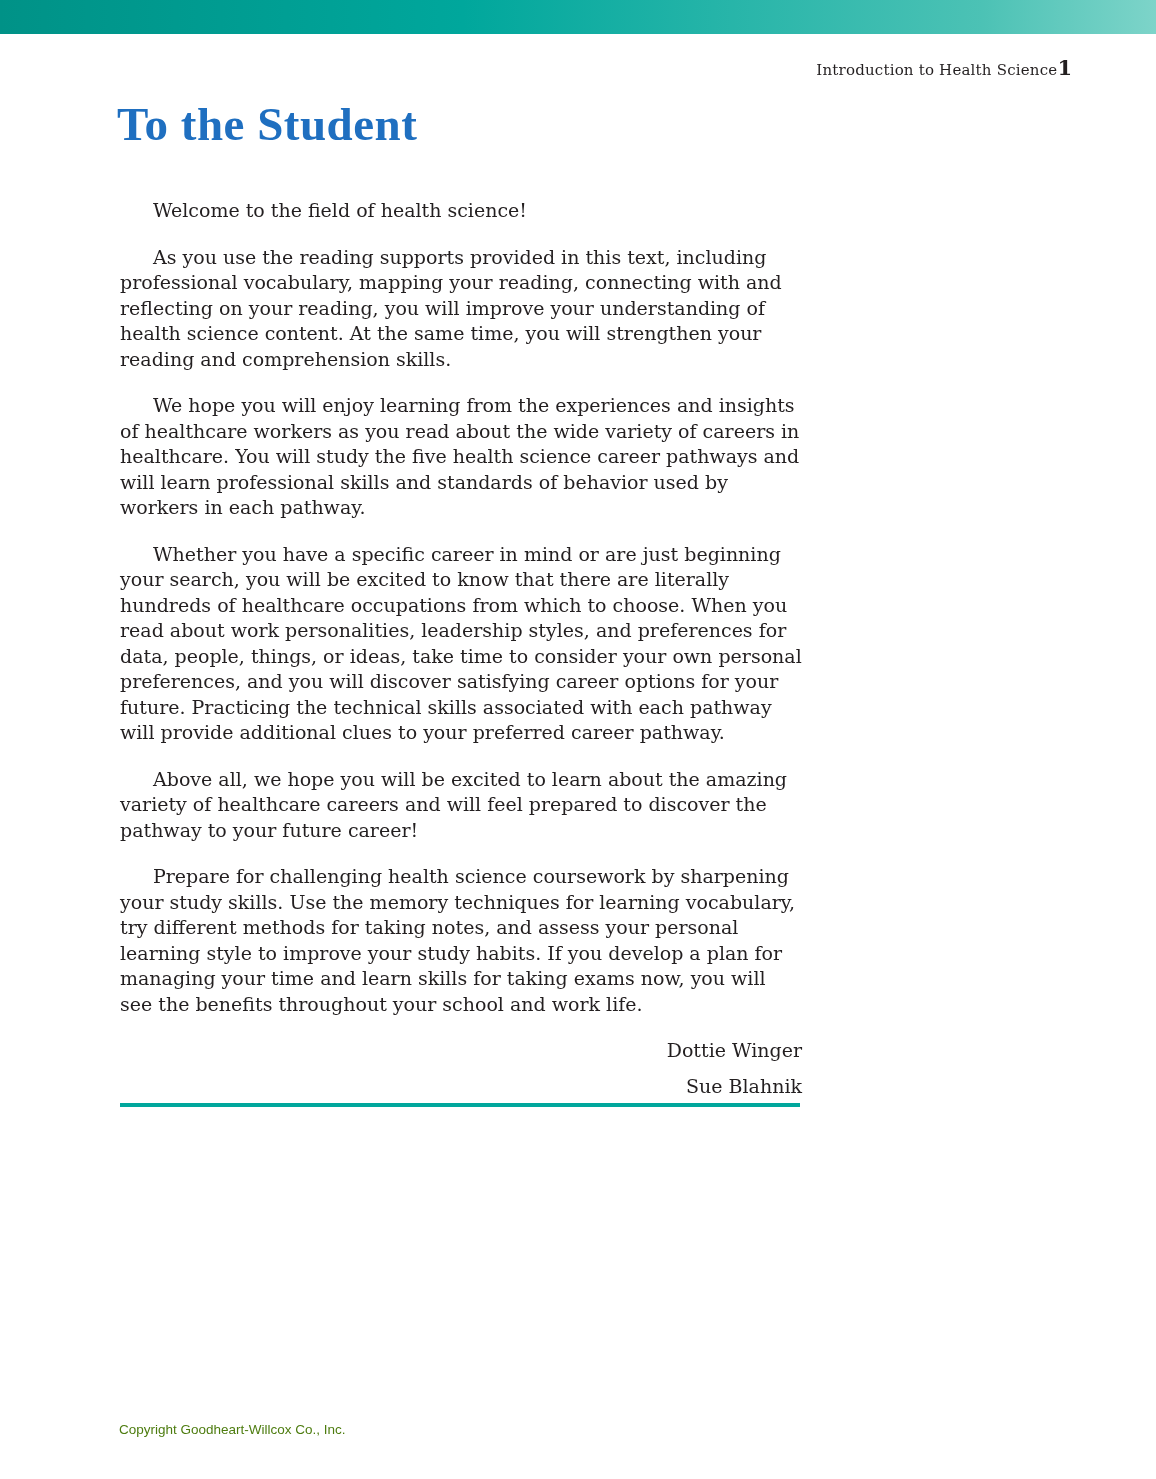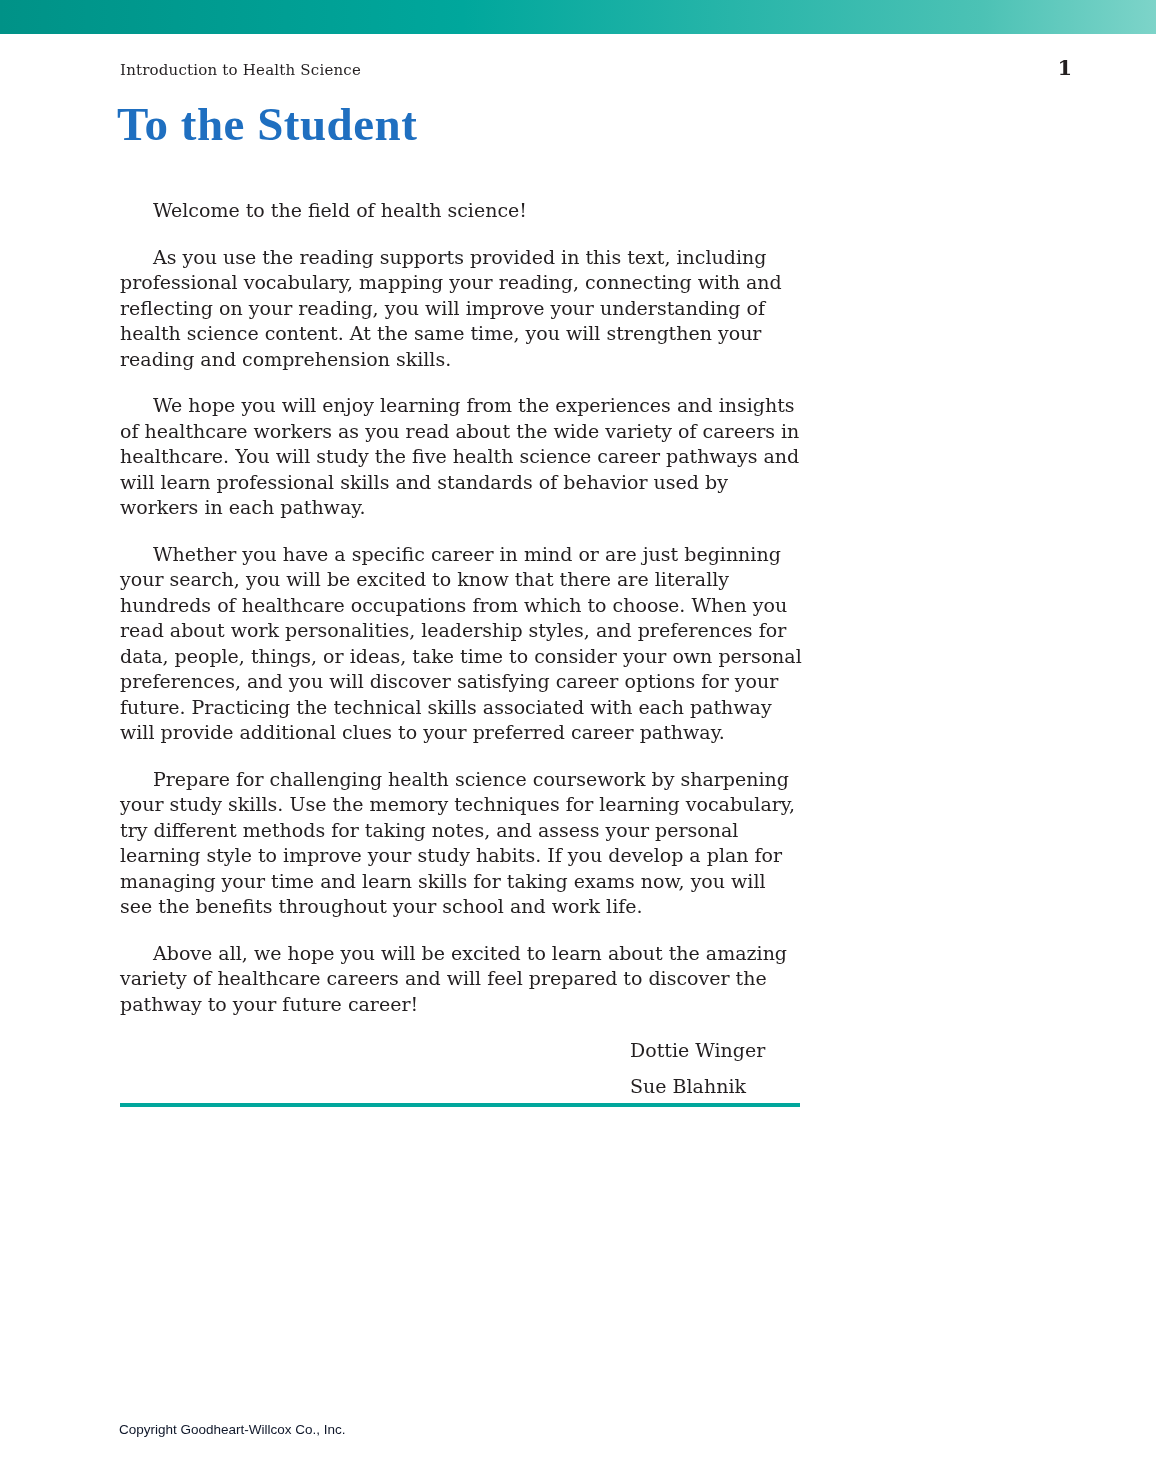--- a/index.html
+++ b/index.html
@@ -18,21 +18,21 @@
     width: 1156px;
     height: 34px;
     background: linear-gradient(90deg, #009287 0%, #00a79c 40%, #4cc2b5 85%, #7dd4c9 100%);
   }
   .header-row {
     position: absolute;
     top: 55px;
     left: 120px;
     width: 952px;
     display: flex;
-    justify-content: space-between;
+    justify-content: flex-end;
     align-items: baseline;
   }
   .running-title {
     font-size: 15px;
     letter-spacing: 0.2px;
   }
   .page-number {
     font-size: 21px;
     font-weight: bold;
   }
@@ -54,60 +54,61 @@
     font-size: 19px;
     line-height: 25.5px;
     text-align: left;
   }
   .content p {
     text-indent: 33px;
     margin-bottom: 21px;
   }
   .signatures {
     margin-left: 510px;
+    text-align: right;
   }
   .signature-line {
     margin-bottom: 10px;
   }
   .teal-rule {
     position: absolute;
     top: 1103px;
     left: 120px;
     width: 680px;
     height: 4px;
     background: #00a79c;
   }
   .footer {
     position: absolute;
     top: 1422px;
     left: 119px;
     font-family: "Liberation Sans", sans-serif;
     font-size: 13.5px;
-    color: #0f172a;
+    color: #4d7c0f;
   }
 </style>
 </head>
 <body>
 
 <div class="top-bar"></div>
 
 <div class="header-row">
   <span class="running-title">Introduction to Health Science</span>
   <span class="page-number">1</span>
 </div>
 
 <h1 class="page-title">To the Student</h1>
 
 <div class="content">
   <p>Welcome to the field of health science!</p>
   <p>As you use the reading supports provided in this text, including professional vocabulary, mapping your reading, connecting with and reflecting on your reading, you will improve your understanding of health science content. At the same time, you will strengthen your reading and comprehension skills.</p>
   <p>We hope you will enjoy learning from the experiences and insights of healthcare workers as you read about the wide variety of careers in healthcare. You will study the five health science career pathways and will learn professional skills and standards of behavior used by workers in each pathway.</p>
   <p>Whether you have a specific career in mind or are just beginning your search, you will be excited to know that there are literally hundreds of healthcare occupations from which to choose. When you read about work personalities, leadership styles, and preferences for data, people, things, or ideas, take time to consider your own personal preferences, and you will discover satisfying career options for your future. Practicing the technical skills associated with each pathway will provide additional clues to your preferred career pathway.</p>
+  <p>Above all, we hope you will be excited to learn about the amazing variety of healthcare careers and will feel prepared to discover the pathway to your future career!</p>
   <p>Prepare for challenging health science coursework by sharpening your study skills. Use the memory techniques for learning vocabulary, try different methods for taking notes, and assess your personal learning style to improve your study habits. If you develop a plan for managing your time and learn skills for taking exams now, you will see the benefits throughout your school and work life.</p>
-  <p>Above all, we hope you will be excited to learn about the amazing variety of healthcare careers and will feel prepared to discover the pathway to your future career!</p>
 
   <div class="signatures">
     <div class="signature-line">Dottie Winger</div>
     <div class="signature-line">Sue Blahnik</div>
   </div>
 </div>
 
 <div class="teal-rule"></div>
 
 <div class="footer">Copyright Goodheart-Willcox Co., Inc.</div>

